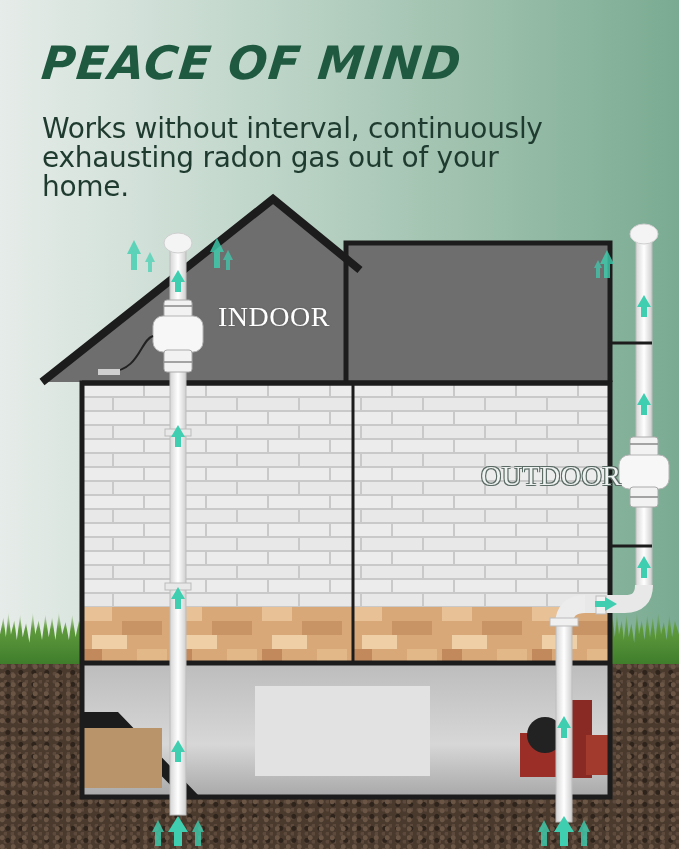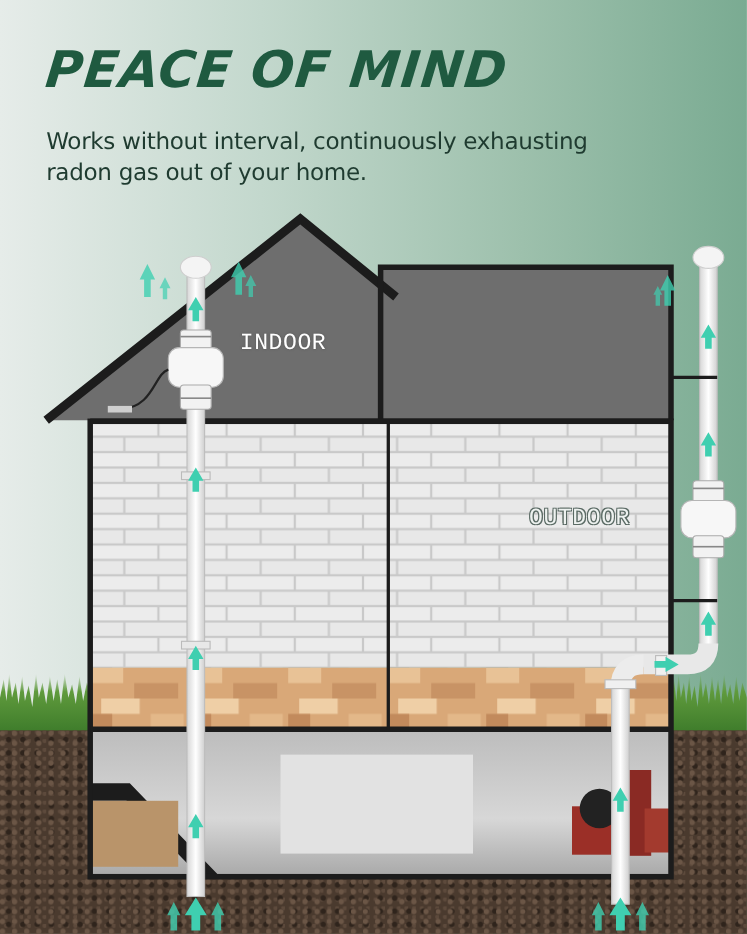--- a/index.html
+++ b/index.html
@@ -1,26 +1,26 @@
 <!DOCTYPE html>
 <html><head>
 <meta charset="utf-8">
 <style>
   html,body{margin:0;padding:0;}
   body{width:679px;height:849px;overflow:hidden;position:relative;font-family:"Liberation Sans",sans-serif;}
   .bg{position:absolute;inset:0;background:linear-gradient(90deg,#e6ece9 0%,#c3d8cd 35%,#9dc0ac 70%,#7aab92 100%);}
   .title{position:absolute;left:42px;top:40px;font-family:"DejaVu Sans",sans-serif;font-weight:bold;font-style:italic;font-size:46px;letter-spacing:1px;color:#1f5a40;margin:0;line-height:1;transform:skewX(-6deg);}
-  .subtitle{position:absolute;left:42px;top:114px;width:520px;font-size:21px;line-height:29px;color:#1f3b30;margin:0;font-family:"DejaVu Sans",sans-serif;font-weight:normal;letter-spacing:-0.3px;}
+  .subtitle{position:absolute;left:42px;top:114px;width:520px;font-size:28px;line-height:29px;color:#1f3b30;margin:0;font-family:"DejaVu Sans",sans-serif;font-weight:normal;letter-spacing:-0.3px;}
   .ground{position:absolute;left:0;top:664px;width:679px;height:185px;background:#4a3a2e;
     background-image:radial-gradient(circle at 20% 30%,#6b5646 2px,transparent 3px),radial-gradient(circle at 60% 70%,#2f241c 2px,transparent 3px),radial-gradient(circle at 80% 20%,#5d4a3c 1.5px,transparent 2.5px);
     background-size:11px 9px,13px 12px,7px 8px;}
   .grass{position:absolute;top:612px;height:56px;background:linear-gradient(180deg,transparent 0%,#5f9a3c 30%,#3c7a2a 100%);
     clip-path:polygon(0 100%,0 40%,4% 10%,7% 45%,10% 0,13% 40%,17% 15%,20% 50%,24% 5%,27% 45%,31% 20%,35% 55%,39% 0,42% 40%,46% 15%,50% 50%,54% 5%,58% 45%,62% 10%,66% 50%,70% 0,74% 40%,78% 18%,82% 50%,86% 5%,90% 45%,94% 15%,100% 40%,100% 100%);}
   .house{position:absolute;left:0;top:0;width:679px;height:849px;}
-  .label{position:absolute;color:#ffffff;font-family:Liberation Mono, monospace;font-size:21px;letter-spacing:0.5px;}
+  .label{position:absolute;color:#ffffff;font-family:Liberation Serif, serif;font-size:28px;letter-spacing:0.5px;}
   .label.indoor{left:218px;top:301px;text-shadow:0 0 2px #555;}
   .label.outdoor{left:481px;top:460px;color:#eef2f0;text-shadow:-1px -1px 0 #5a6a64,1px -1px 0 #5a6a64,-1px 1px 0 #5a6a64,1px 1px 0 #5a6a64;}
 </style>
 </head>
 <body>
 
 <div class="bg"></div>
 
 <h1 class="title">PEACE OF MIND</h1>
 <p class="subtitle">Works without interval, continuously exhausting radon gas out of your home.</p>

